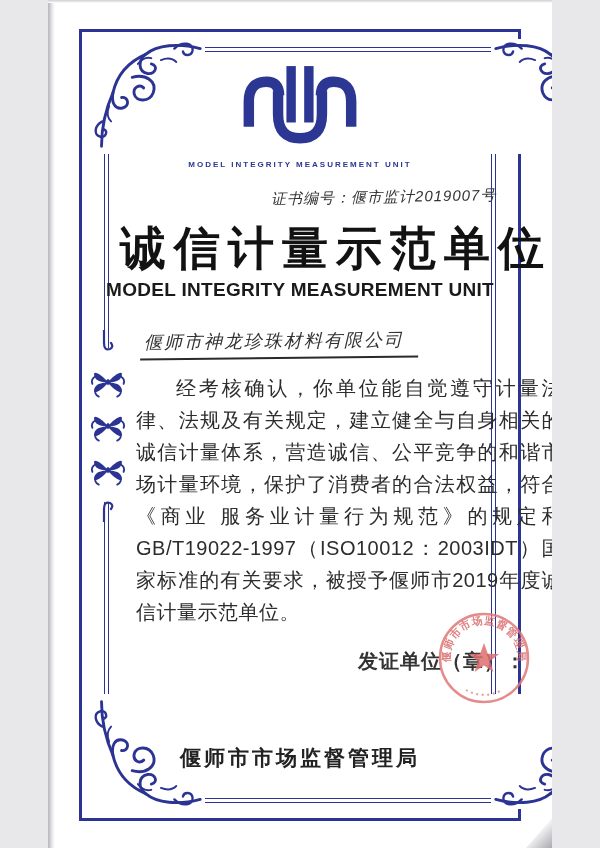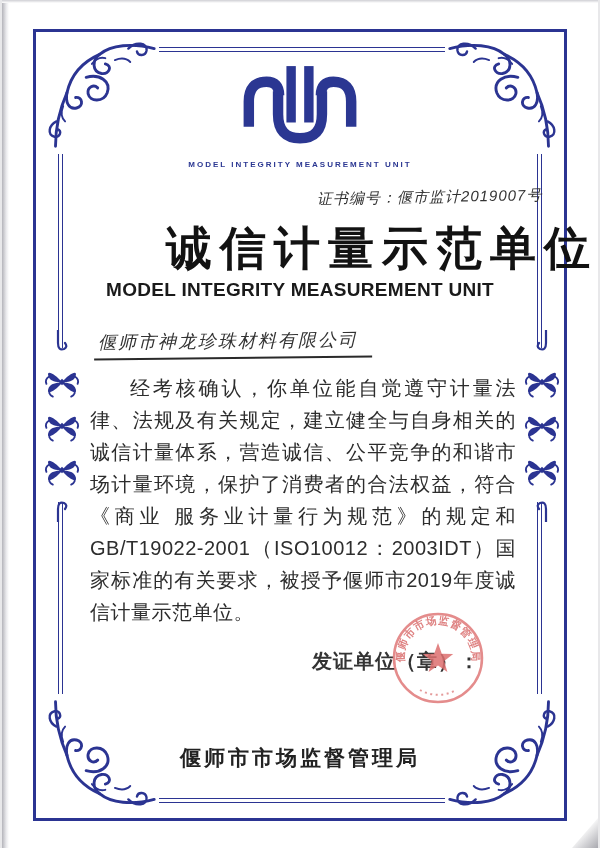--- a/index.html
+++ b/index.html
@@ -1,17 +1,17 @@
 <!DOCTYPE html>
 <html><head>
 <meta charset="utf-8">
 <style>
   html,body{margin:0;padding:0;background:#e8e8ea;}
   .page{
-    position:relative; width:596px; height:848px; margin:0 auto;
+    position:relative; width:504px; height:848px; margin:0 auto;
     background:#ffffff; overflow:hidden;
     font-family:"Liberation Sans", sans-serif; color:#2e2e2e;
   }
   
   .scan-left{position:absolute;left:0;top:0;width:7px;height:100%;
     background:linear-gradient(to right,#b4b4ba,#e9e9ec 60%,#ffffff);}
   .scan-top{position:absolute;left:0;top:0;width:100%;height:3px;
     background:linear-gradient(to bottom,#cfcfd4,#ffffff);}
   .scan-fold{position:absolute;right:0;bottom:0;width:26px;height:30px;
     background:linear-gradient(135deg,#ffffff 40%,#a9a9af);
@@ -169,21 +169,21 @@
 
   <div class="cert-no hand">
     <span>证书编号：</span><span>偃市监计2019007号</span>
   </div>
 
   <h1 class="title-zh">诚信计量示范单位</h1>
   <div class="title-en">MODEL INTEGRITY MEASUREMENT UNIT</div>
 
   <div class="company hand">偃师市神龙珍珠材料有限公司</div>
 
-  <p class="body-text">经考核确认，你单位能自觉遵守计量法律、法规及有关规定，建立健全与自身相关的诚信计量体系，营造诚信、公平竞争的和谐市场计量环境，保护了消费者的合法权益，符合《商业 服务业计量行为规范》的规定和GB/T19022-2001（ISO10012：2003IDT）国家标准的有关要求，被授予偃师市2019年度诚信计量示范单位。</p>
+  <p class="body-text">经考核确认，你单位能自觉遵守计量法律、法规及有关规定，建立健全与自身相关的诚信计量体系，营造诚信、公平竞争的和谐市场计量环境，保护了消费者的合法权益，符合《商业 服务业计量行为规范》的规定和GB/T19022-1997（ISO10012：2003IDT）国家标准的有关要求，被授予偃师市2019年度诚信计量示范单位。</p>
 
   <div class="issuer-label">发证单位（章）：</div>
   <svg class="seal" viewBox="0 0 96 96">
     <circle cx="48" cy="48" r="44" fill="none" stroke="#e07878" stroke-width="2.5"></circle>
     <path id="sealArc" d="M18.6,65 A34,34 0 1 1 77.4,65" fill="none"></path>
     <text font-size="10.5" fill="#d96c6c" font-weight="bold" letter-spacing="1">
       <textPath href="#sealArc" startOffset="50%" text-anchor="middle">偃师市市场监督管理局</textPath>
     </text>
     <path fill="#dd6f6f" d="M48,33 L51.8,43.74 63.2,44.06 54.2,51 57.4,61.94 48,55.5 38.6,61.94 41.8,51 32.8,44.06 44.2,43.74 Z"></path>
     <path d="M30,80 A36,36 0 0 0 66,80" fill="none" stroke="#e08a8a" stroke-width="2" stroke-dasharray="2,3.5"></path>

